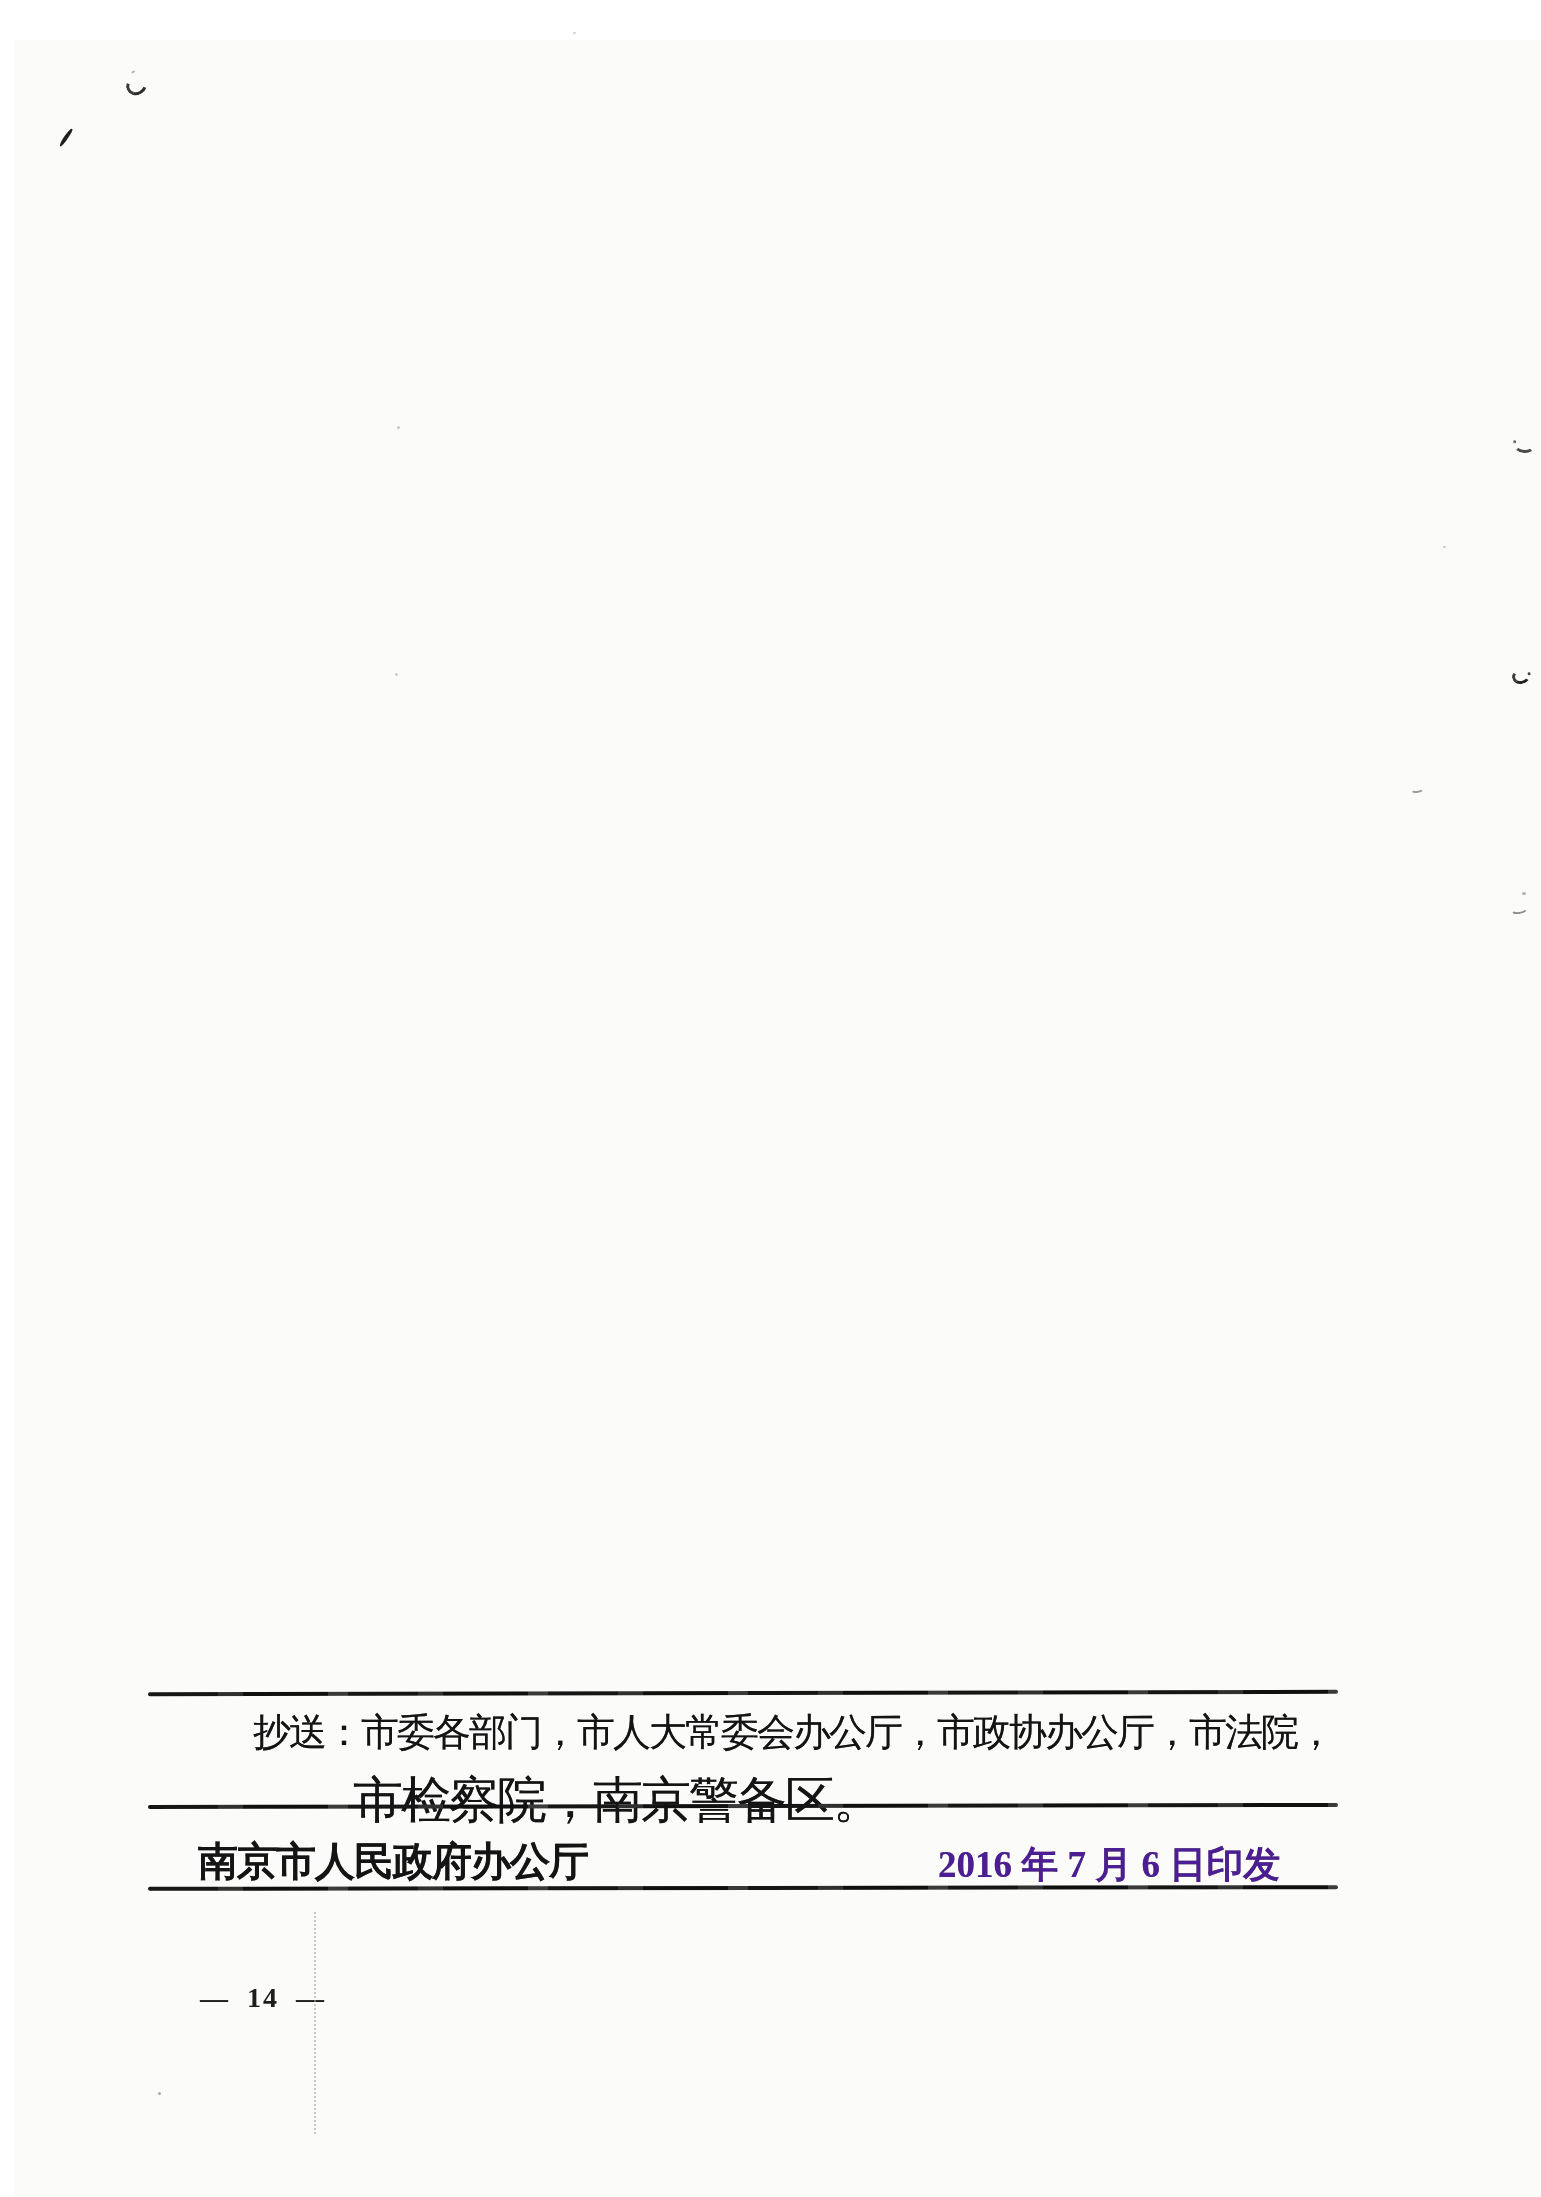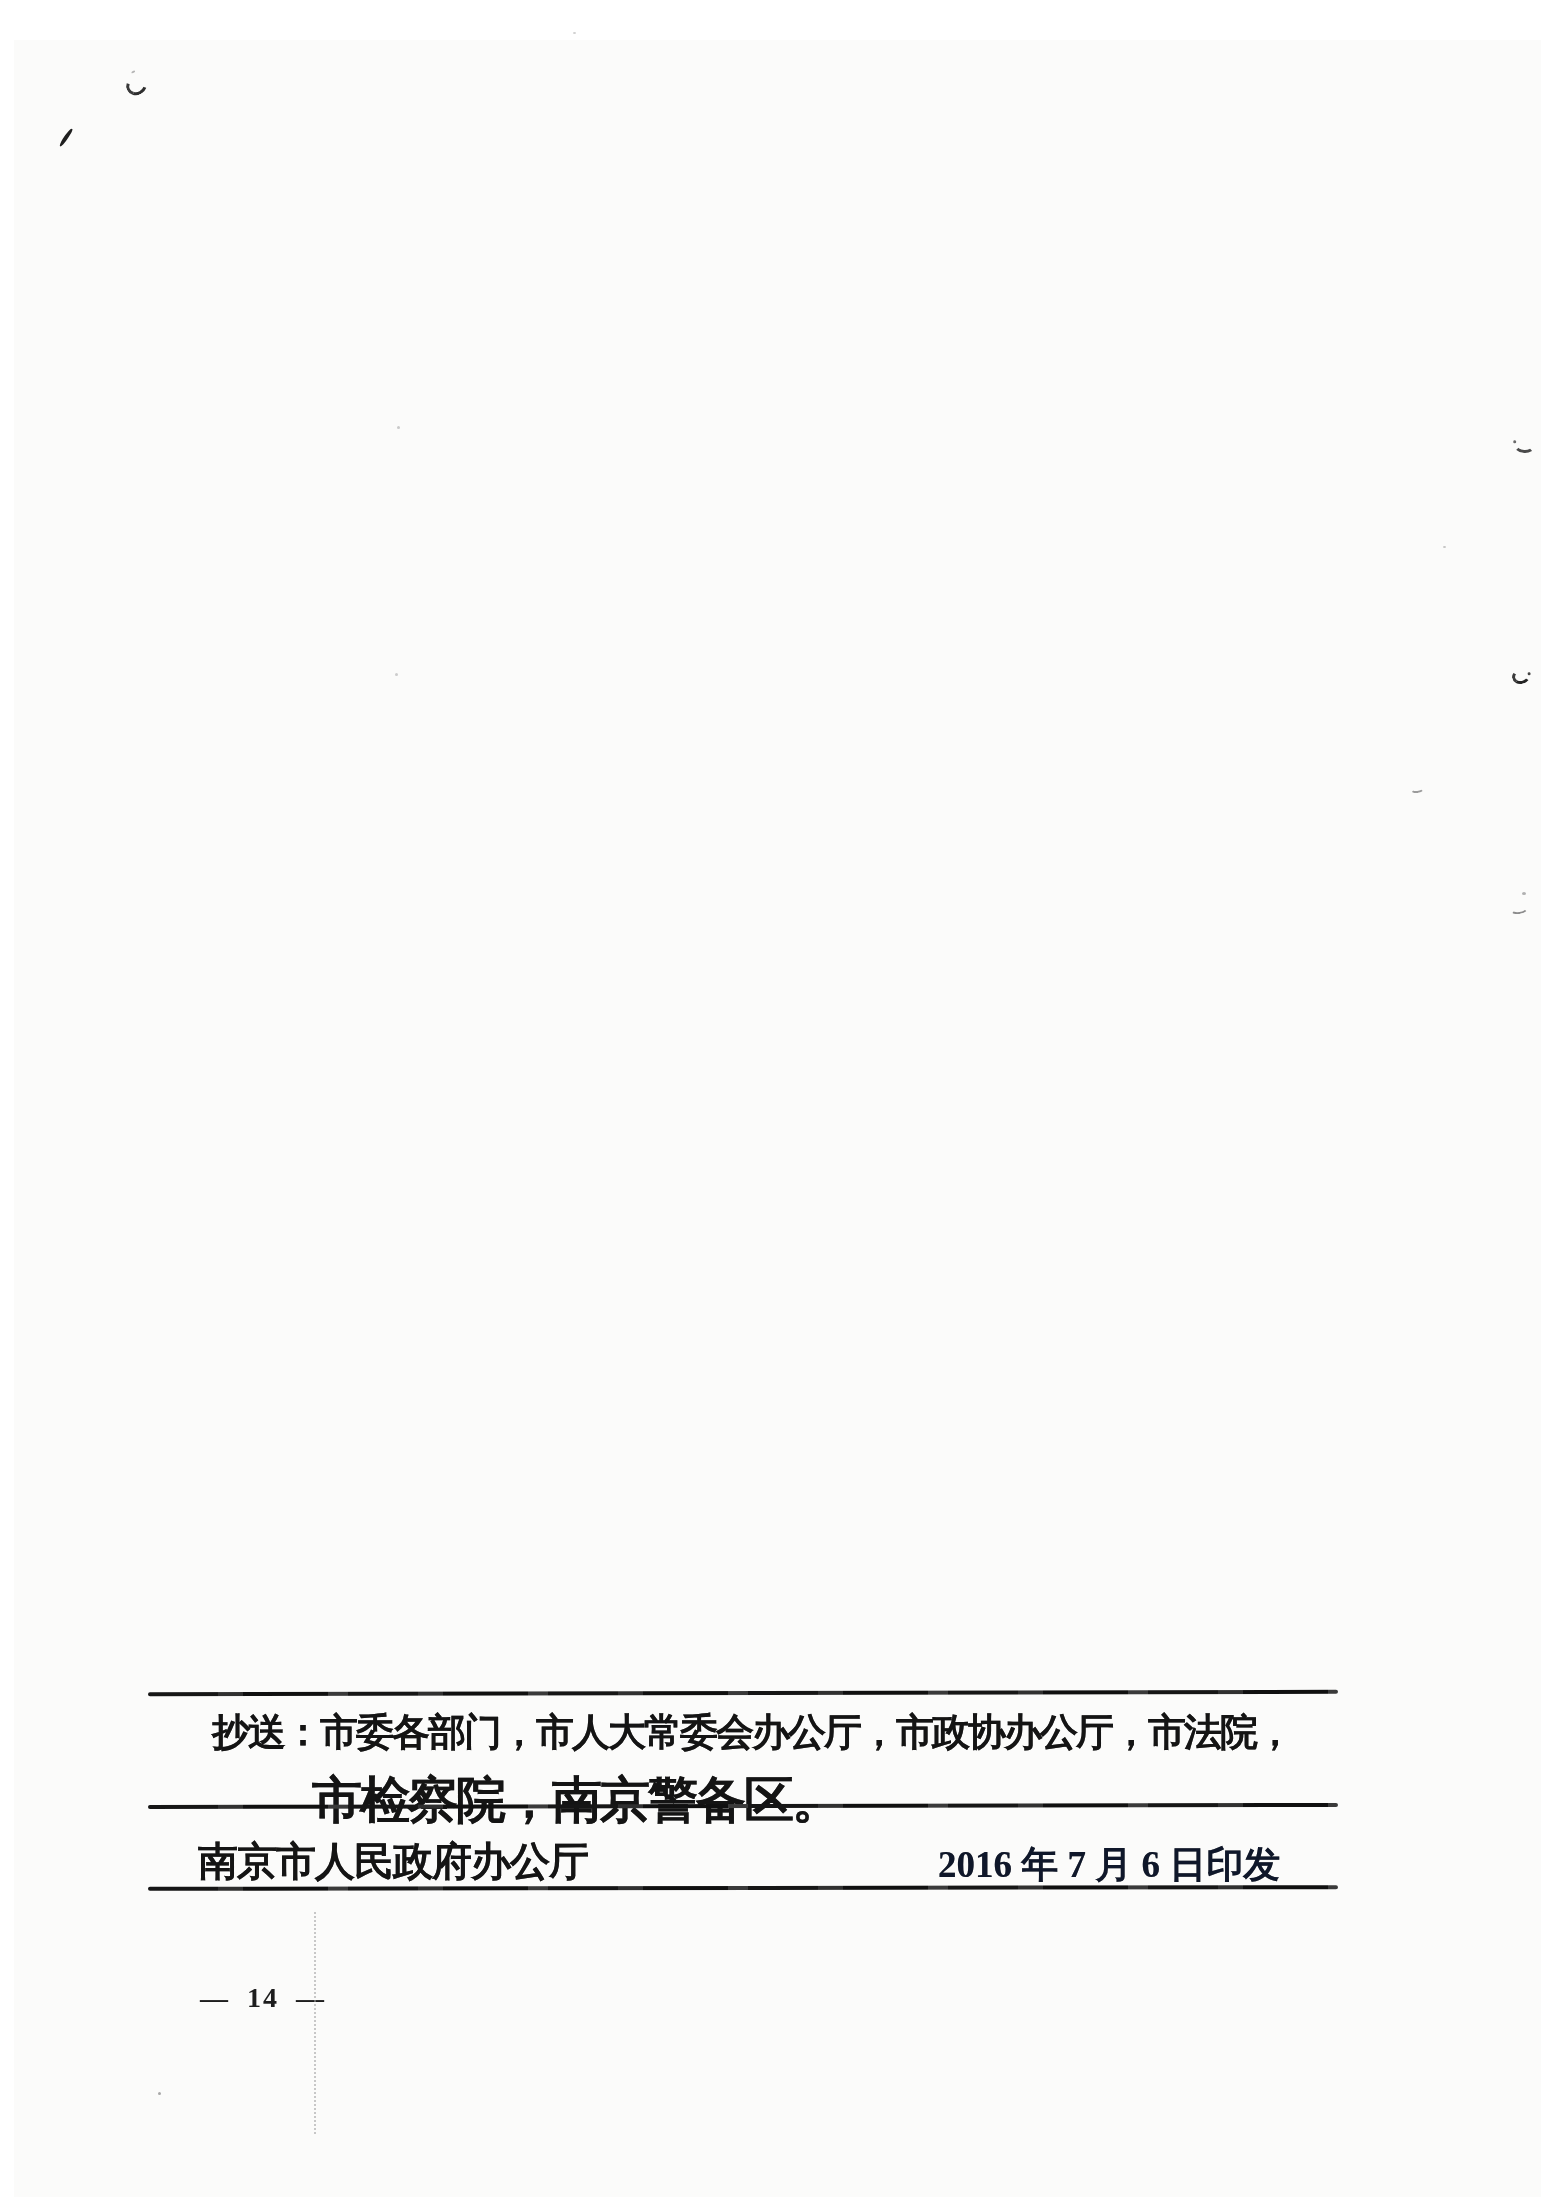--- a/index.html
+++ b/index.html
@@ -36,26 +36,27 @@
       #3a3a3a 180px, #3a3a3a 200px);
     border-radius: 2px;
   }
   .rule-top    { top: 1691px; transform: rotate(-0.12deg); }
   .rule-middle { top: 1804px; transform: rotate(-0.1deg); }
   .rule-bottom { top: 1886px; transform: rotate(-0.08deg); }
 
   .cc-text {
     position: absolute;
     font-family: "Liberation Sans", sans-serif;
-    font-weight: 700;
+    font-weight: 400;
     color: #141414;
     white-space: nowrap;
     line-height: 1;
     letter-spacing: -2px;
     text-shadow: 0 0 0.5px rgba(20,20,20,0.7);
+    margin-left: 41px;
   }
   .cc-line1 { left: 212px; top: 1713px; font-size: 38px; }
   .cc-line2 { left: 312px; top: 1775px; font-size: 50px; }
 
   .issuer-row-name {
     position: absolute;
     left: 198px; top: 1841px;
     font-size: 40px;
     font-weight: 700;
     letter-spacing: -1px;
@@ -66,21 +67,21 @@
   }
   .print-date {
     position: absolute;
     left: 938px; top: 1846px;
     font-size: 37px;
     font-weight: 600;
     font-family: "Liberation Serif", serif;
     letter-spacing: 0px;
     line-height: 1;
     white-space: nowrap;
-    color: #0f172a;
+    color: #4c1d95;
     text-shadow: 0 0 0.5px rgba(20,20,20,0.6);
   }
 
   
   .page-number {
     position: absolute;
     left: 200px; top: 1984px;
     font-family: "Liberation Serif", serif;
     font-size: 28px;
     font-weight: 600;

